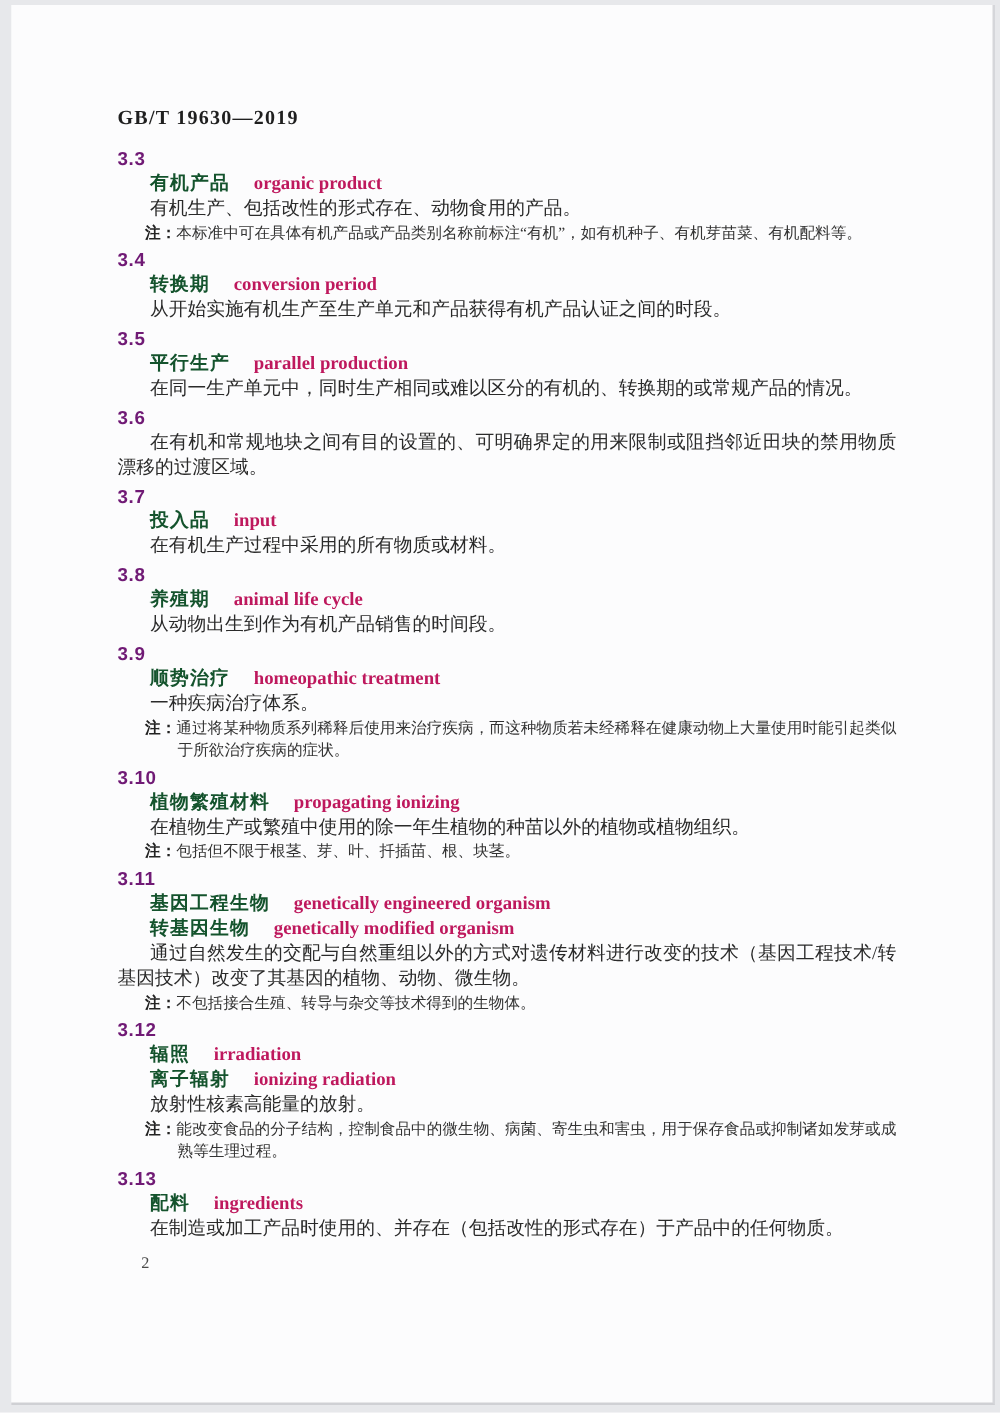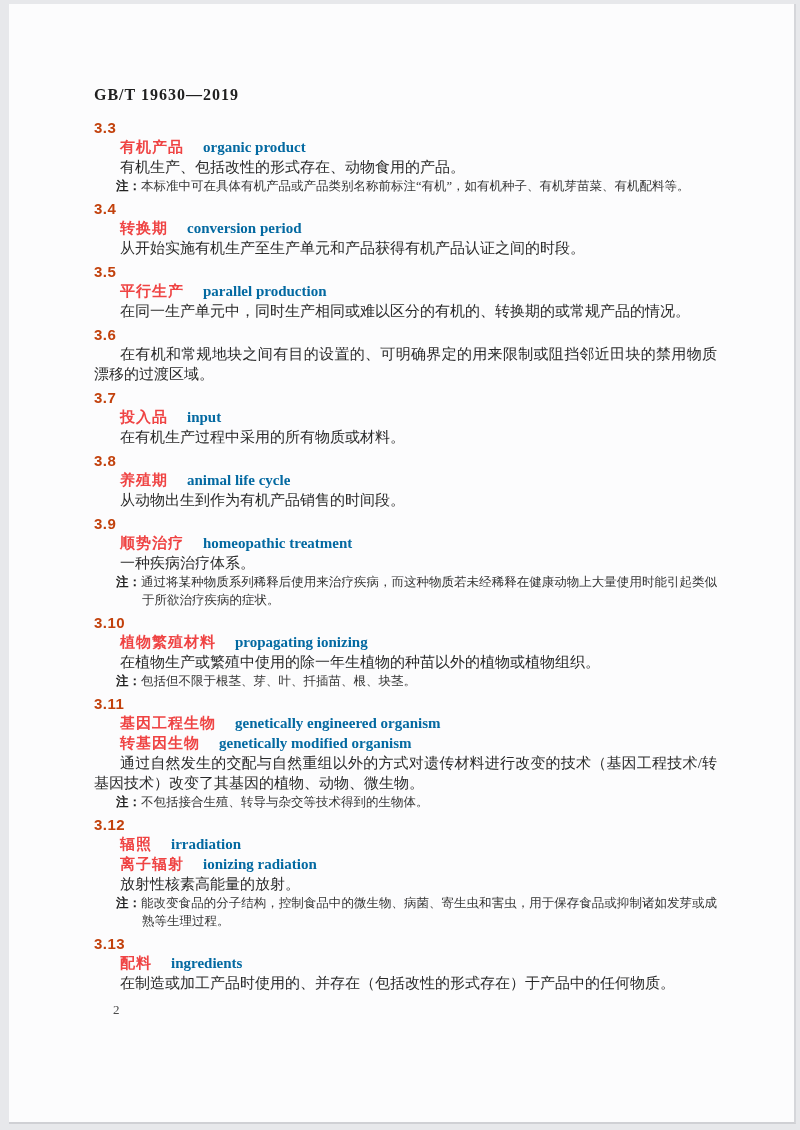--- a/index.html
+++ b/index.html
@@ -32,41 +32,41 @@
     margin-bottom: 14px;
     line-height: 18px;
   }
   .clause { margin: 0 0 4px 0; }
   .clause-num {
     font-family: "Liberation Sans", "DejaVu Sans", sans-serif;
     font-weight: 600;
     font-size: 15px;
     line-height: 19px;
     margin-top: 1px;
-    color: #c2410c;
+    color: #701a75;
     letter-spacing: 0.5px;
   }
   .term-line {
     margin-left: 26px;
     line-height: 20px;
     white-space: nowrap;
   }
   .term-zh {
     font-family: "Liberation Sans", "DejaVu Sans", sans-serif;
     font-weight: 700;
     font-size: 15px;
     letter-spacing: 1px;
-    color: #ef4444;
+    color: #14532d;
   }
   .term-en {
     font-family: "Liberation Serif", "DejaVu Serif", serif;
     font-weight: 700;
     font-size: 15px;
     margin-left: 15px;
-    color: #0369a1;
+    color: #be185d;
   }
   .definition {
     margin: 0;
     font-size: 15px;
     line-height: 20px;
     text-indent: 26px;
     color: #2a2a2a;
     text-align: justify;
   }
   .note {

